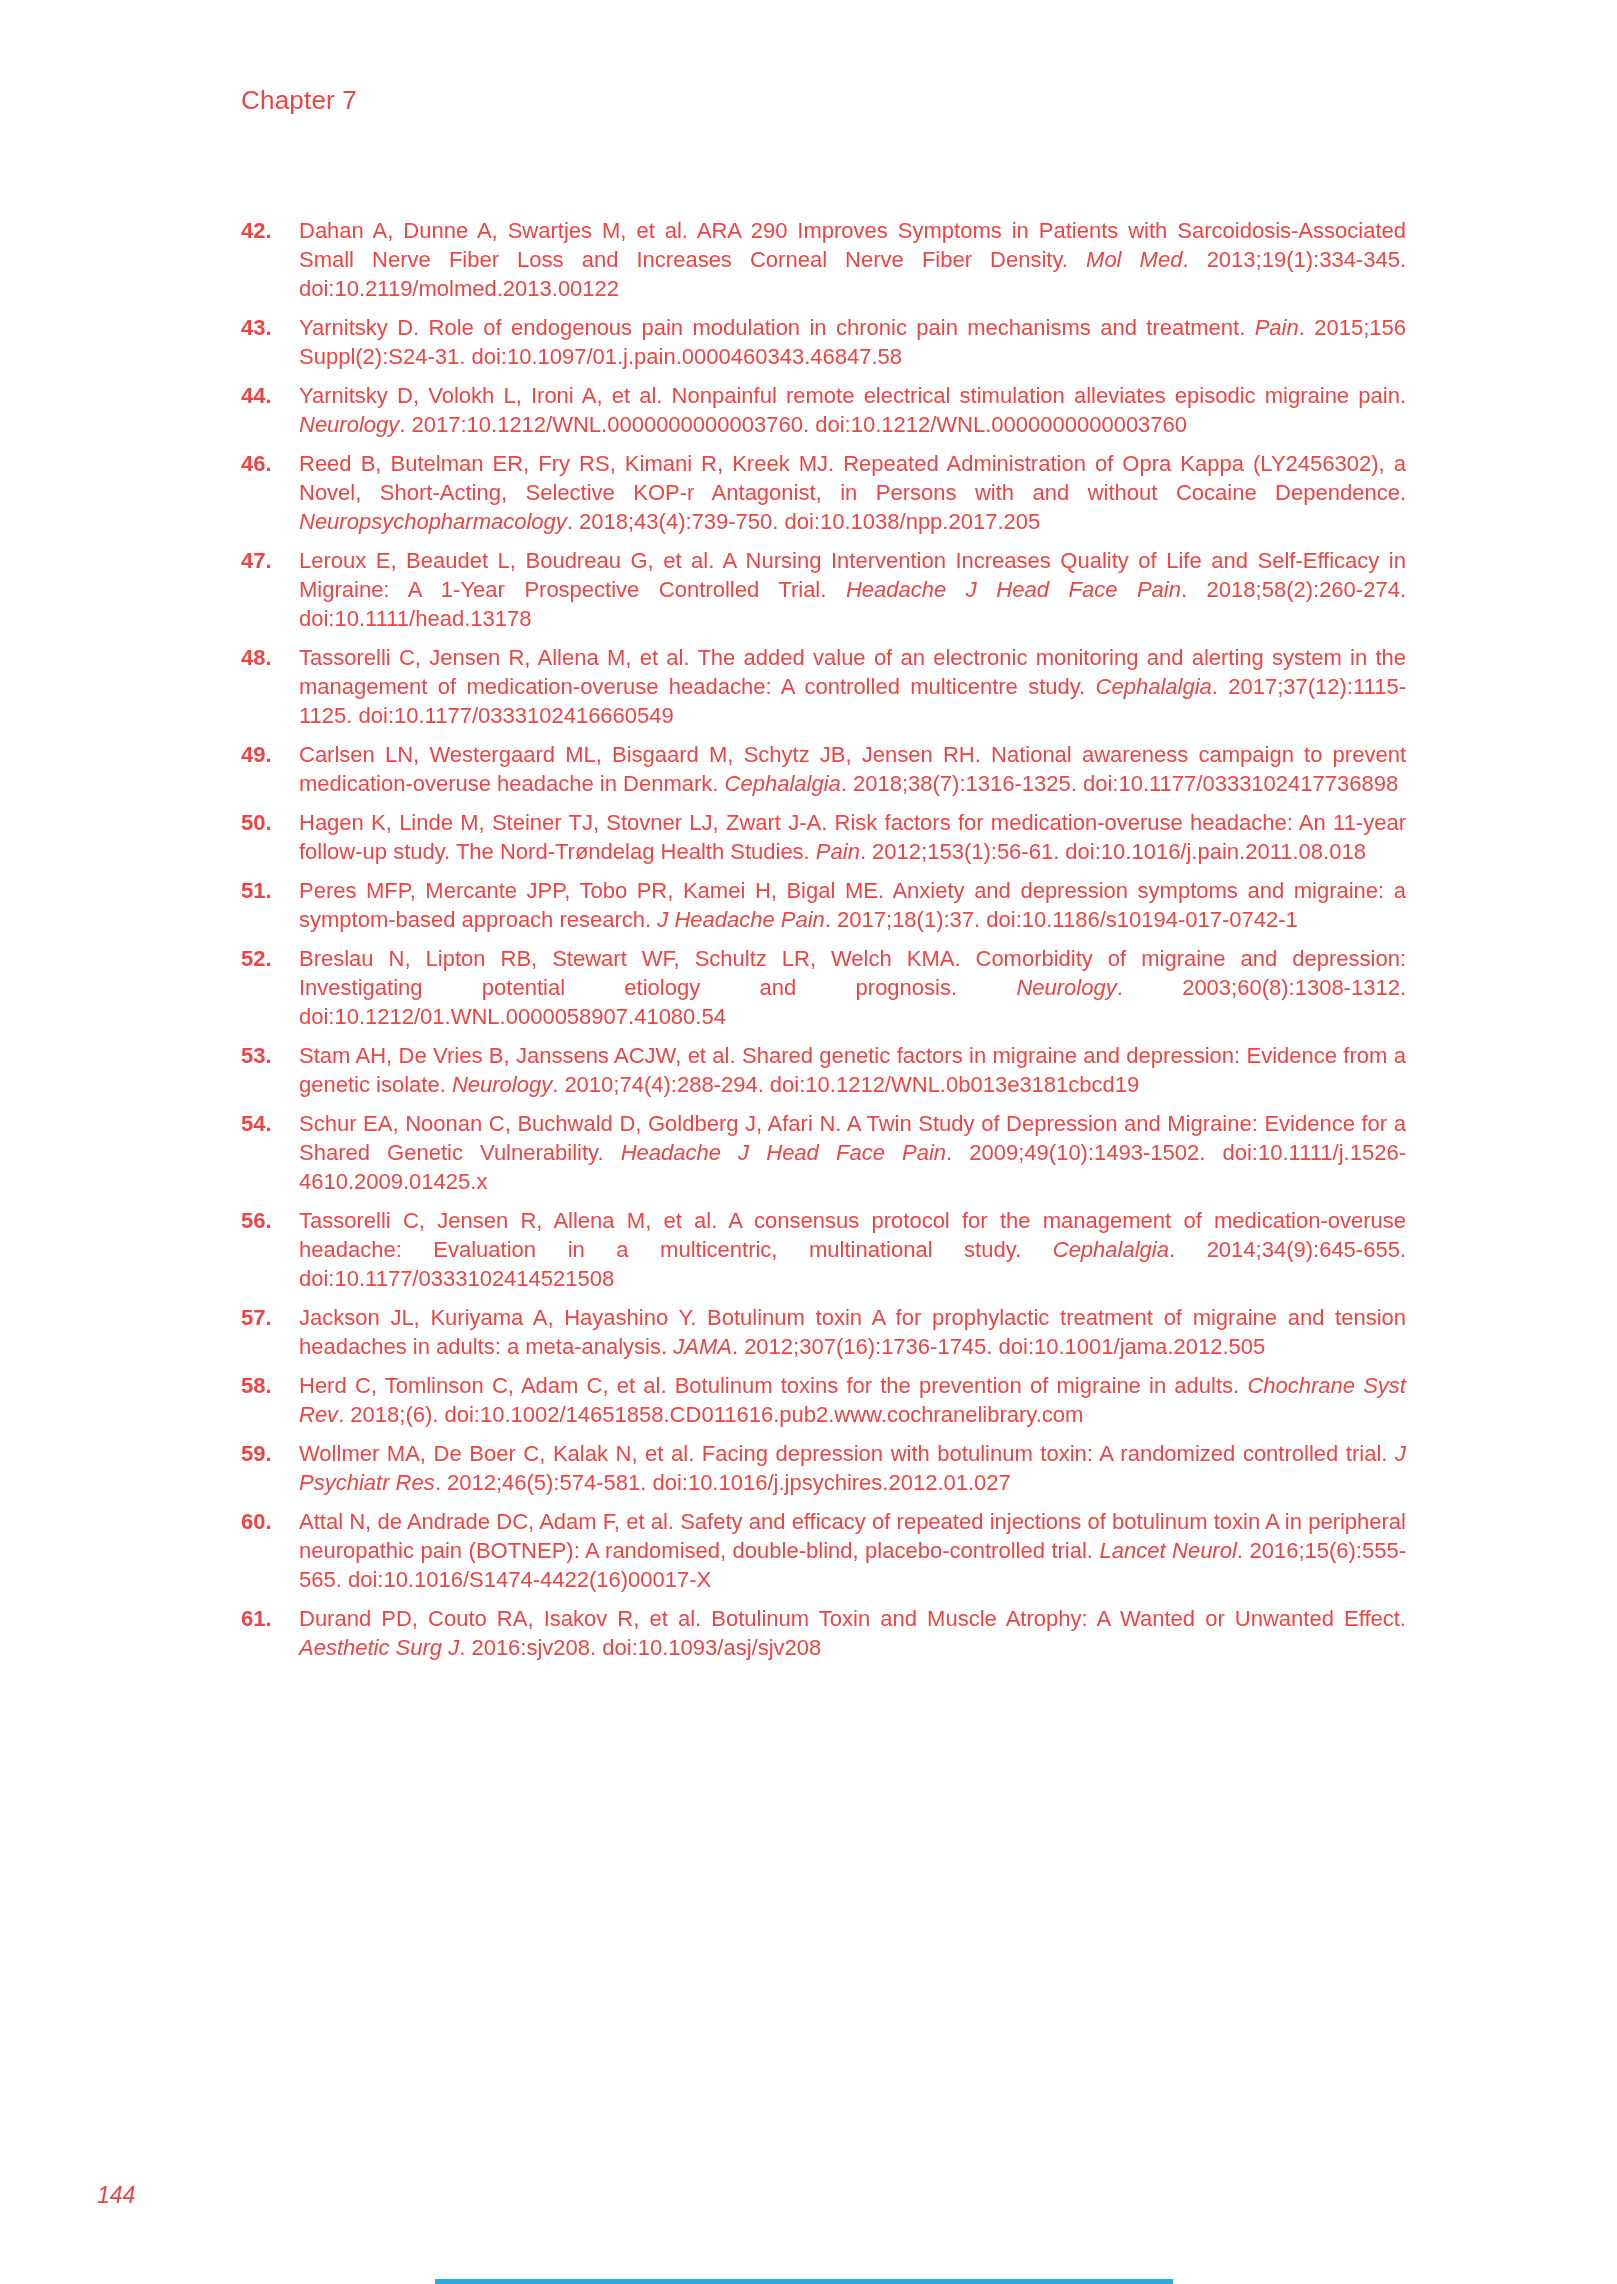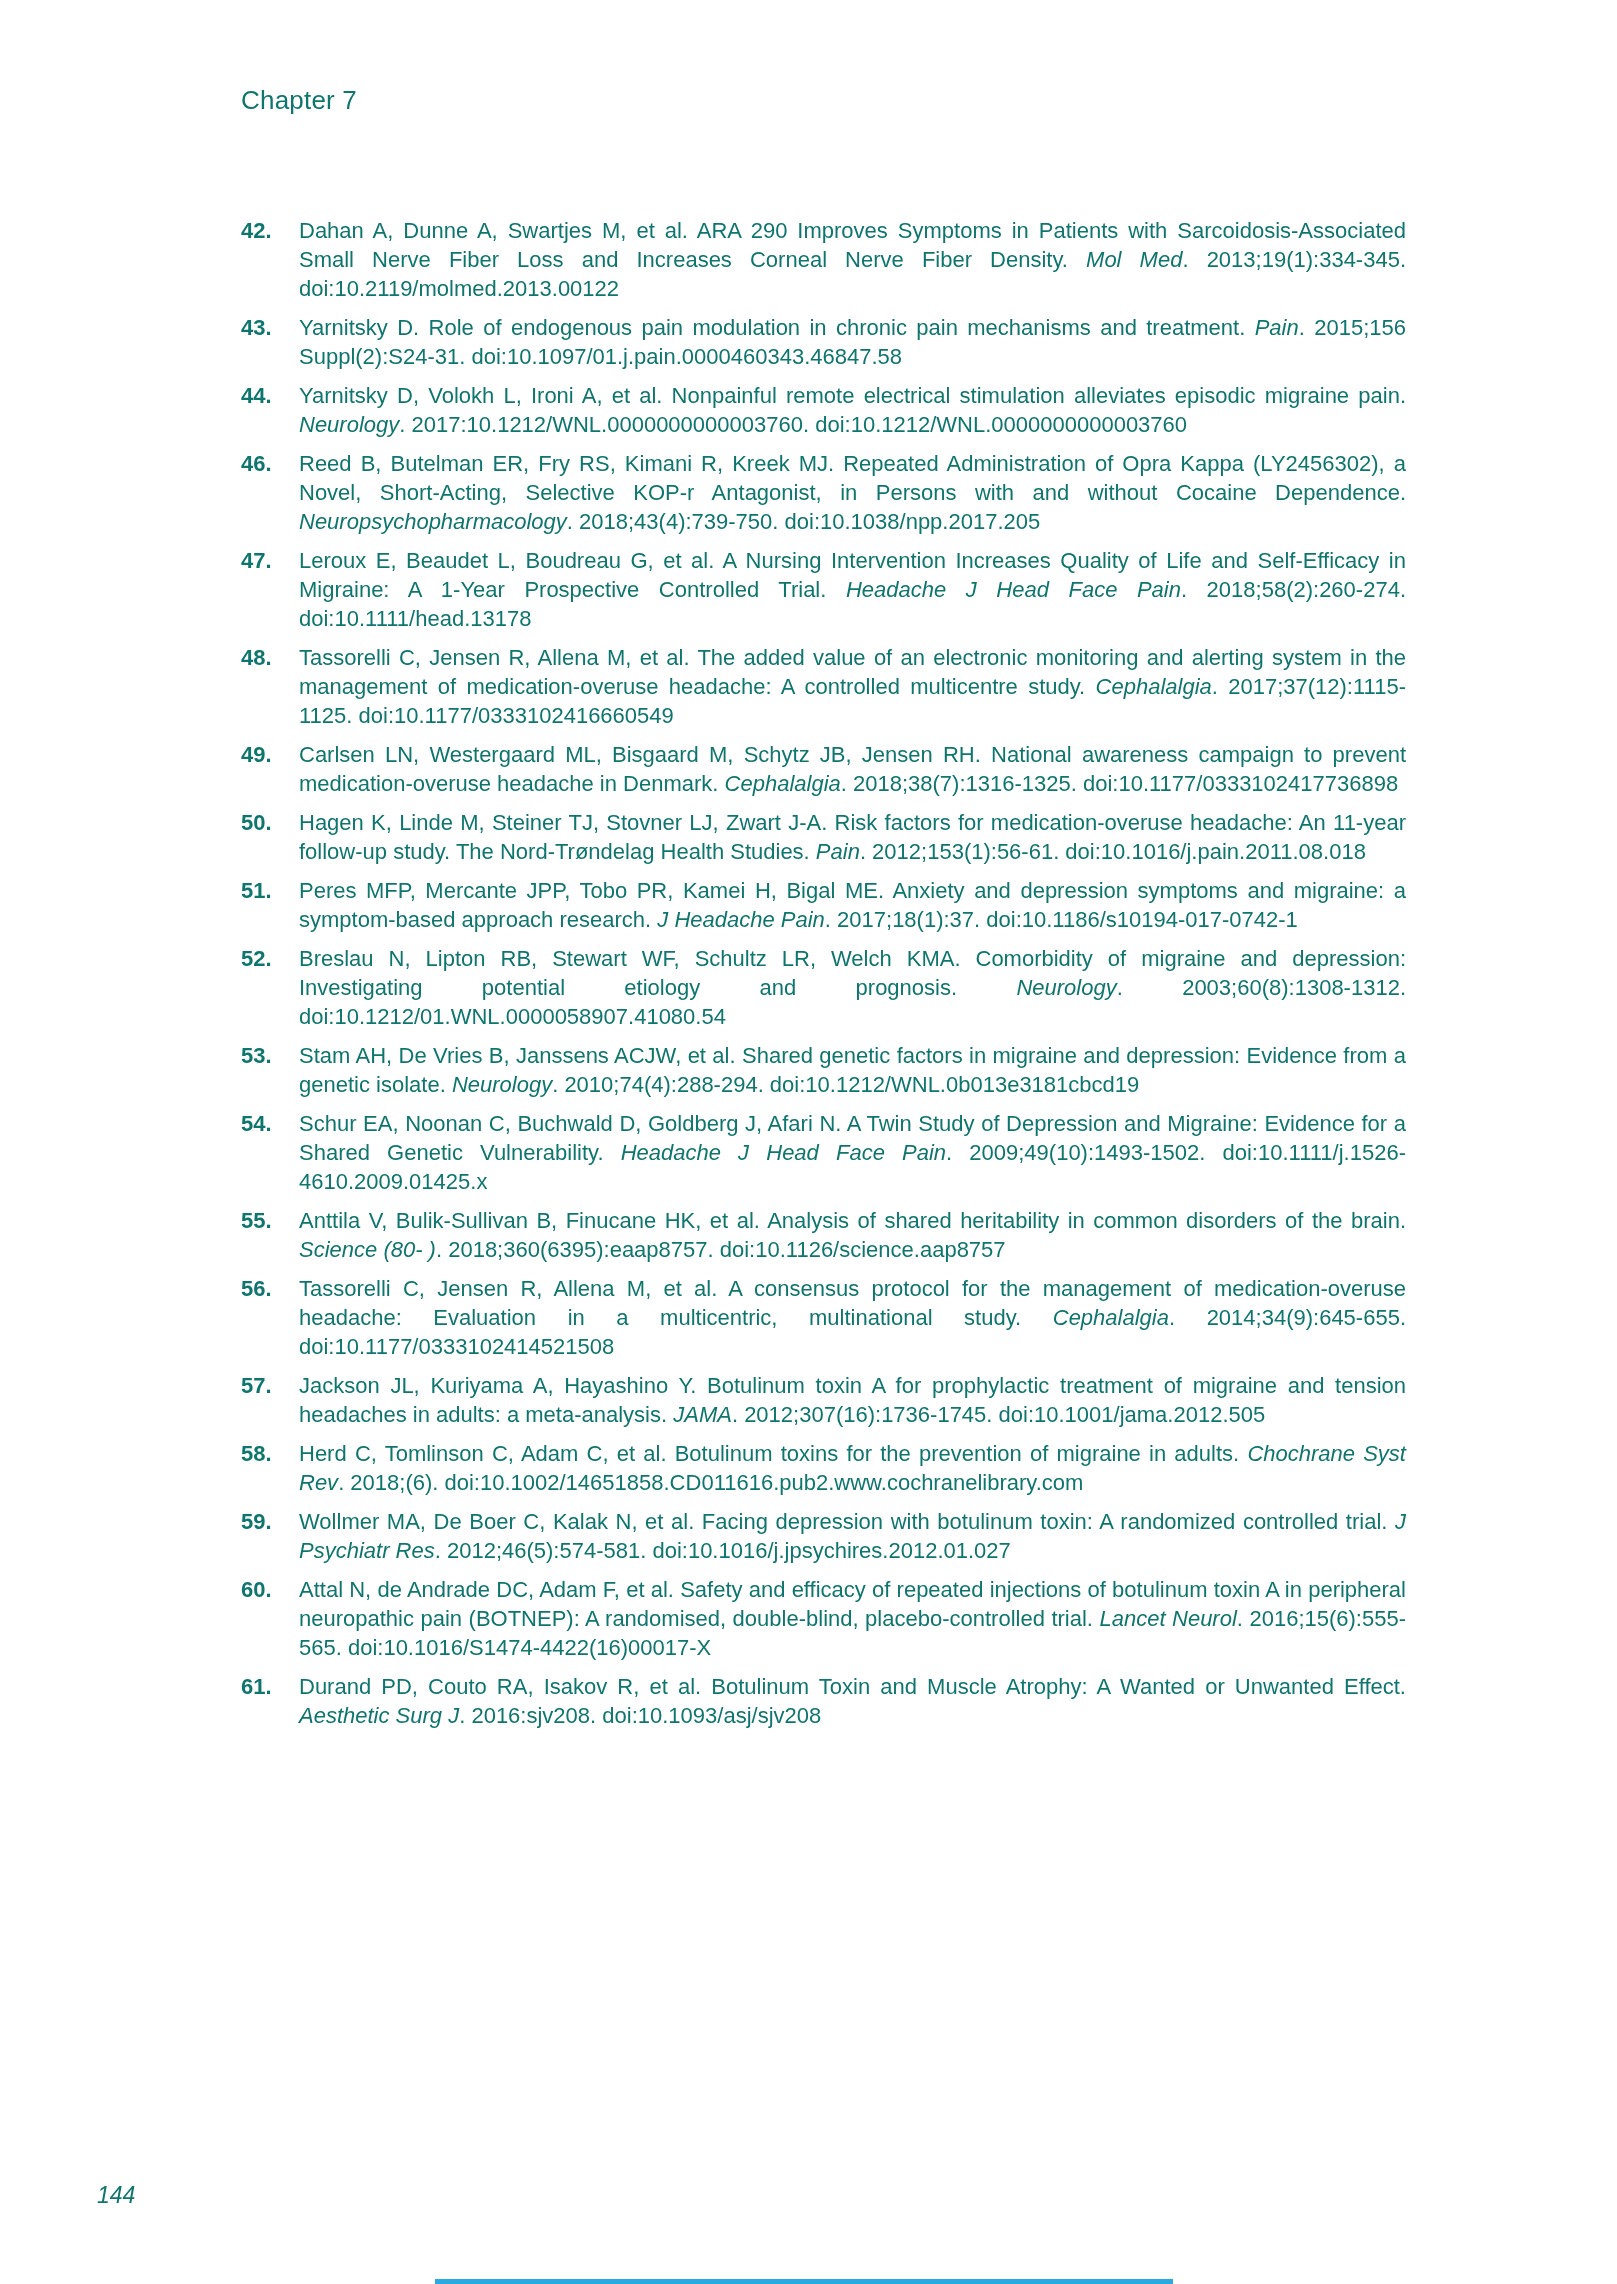--- a/index.html
+++ b/index.html
@@ -50,21 +50,21 @@
   }
   .accent-bar {
     position: absolute;
     left: 435px; bottom: 0;
     width: 738px; height: 5.3px;
   }
 </style>
 </head>
 <body>
 
-<div class="page" style="color: #0f766e;">
+<div class="page" style="color: #ef4444;">
   <header class="chapter-header">Chapter 7</header>
 
   <main class="ref-list">
       <div class="ref">
         <span class="ref-num">42.</span>
         <div class="ref-text"><span>Dahan A, Dunne A, Swartjes M, et al. ARA 290 Improves Symptoms in Patients with Sarcoidosis-Associated Small Nerve Fiber Loss and Increases Corneal Nerve Fiber Density. </span><em>Mol Med</em><span>. 2013;19(1):334-345. doi:10.2119/molmed.2013.00122</span></div>
       </div>
       <div class="ref">
         <span class="ref-num">43.</span>
         <div class="ref-text"><span>Yarnitsky D. Role of endogenous pain modulation in chronic pain mechanisms and treatment. </span><em>Pain</em><span>. 2015;156 Suppl(2):S24-31. doi:10.1097/01.j.pain.0000460343.46847.58</span></div>
@@ -103,24 +103,20 @@
       </div>
       <div class="ref">
         <span class="ref-num">53.</span>
         <div class="ref-text"><span>Stam AH, De Vries B, Janssens ACJW, et al. Shared genetic factors in migraine and depression: Evidence from a genetic isolate. </span><em>Neurology</em><span>. 2010;74(4):288-294. doi:10.1212/WNL.0b013e3181cbcd19</span></div>
       </div>
       <div class="ref">
         <span class="ref-num">54.</span>
         <div class="ref-text"><span>Schur EA, Noonan C, Buchwald D, Goldberg J, Afari N. A Twin Study of Depression and Migraine: Evidence for a Shared Genetic Vulnerability. </span><em>Headache J Head Face Pain</em><span>. 2009;49(10):1493-1502. doi:10.1111/j.1526-4610.2009.01425.x</span></div>
       </div>
       <div class="ref">
-        <span class="ref-num">55.</span>
-        <div class="ref-text"><span>Anttila V, Bulik-Sullivan B, Finucane HK, et al. Analysis of shared heritability in common disorders of the brain. </span><em>Science (80- )</em><span>. 2018;360(6395):eaap8757. doi:10.1126/science.aap8757</span></div>
-      </div>
-      <div class="ref">
         <span class="ref-num">56.</span>
         <div class="ref-text"><span>Tassorelli C, Jensen R, Allena M, et al. A consensus protocol for the management of medication-overuse headache: Evaluation in a multicentric, multinational study. </span><em>Cephalalgia</em><span>. 2014;34(9):645-655. doi:10.1177/0333102414521508</span></div>
       </div>
       <div class="ref">
         <span class="ref-num">57.</span>
         <div class="ref-text"><span>Jackson JL, Kuriyama A, Hayashino Y. Botulinum toxin A for prophylactic treatment of migraine and tension headaches in adults: a meta-analysis. </span><em>JAMA</em><span>. 2012;307(16):1736-1745. doi:10.1001/jama.2012.505</span></div>
       </div>
       <div class="ref">
         <span class="ref-num">58.</span>
         <div class="ref-text"><span>Herd C, Tomlinson C, Adam C, et al. Botulinum toxins for the prevention of migraine in adults. </span><em>Chochrane Syst Rev</em><span>. 2018;(6). doi:10.1002/14651858.CD011616.pub2.www.cochranelibrary.com</span></div>

